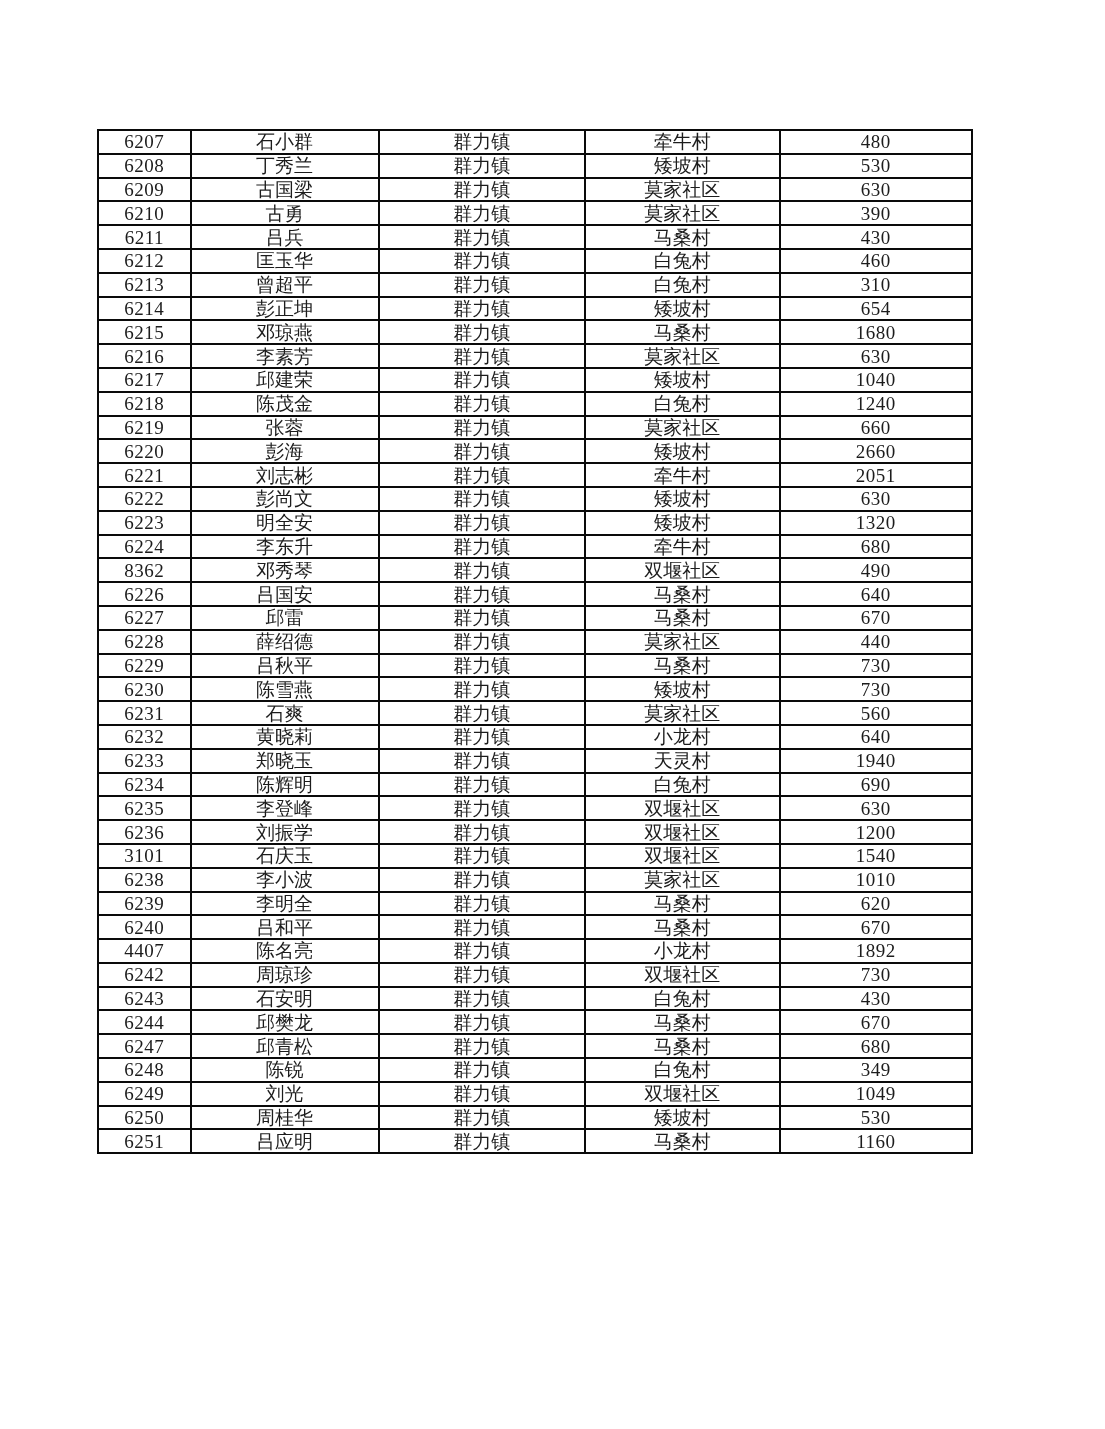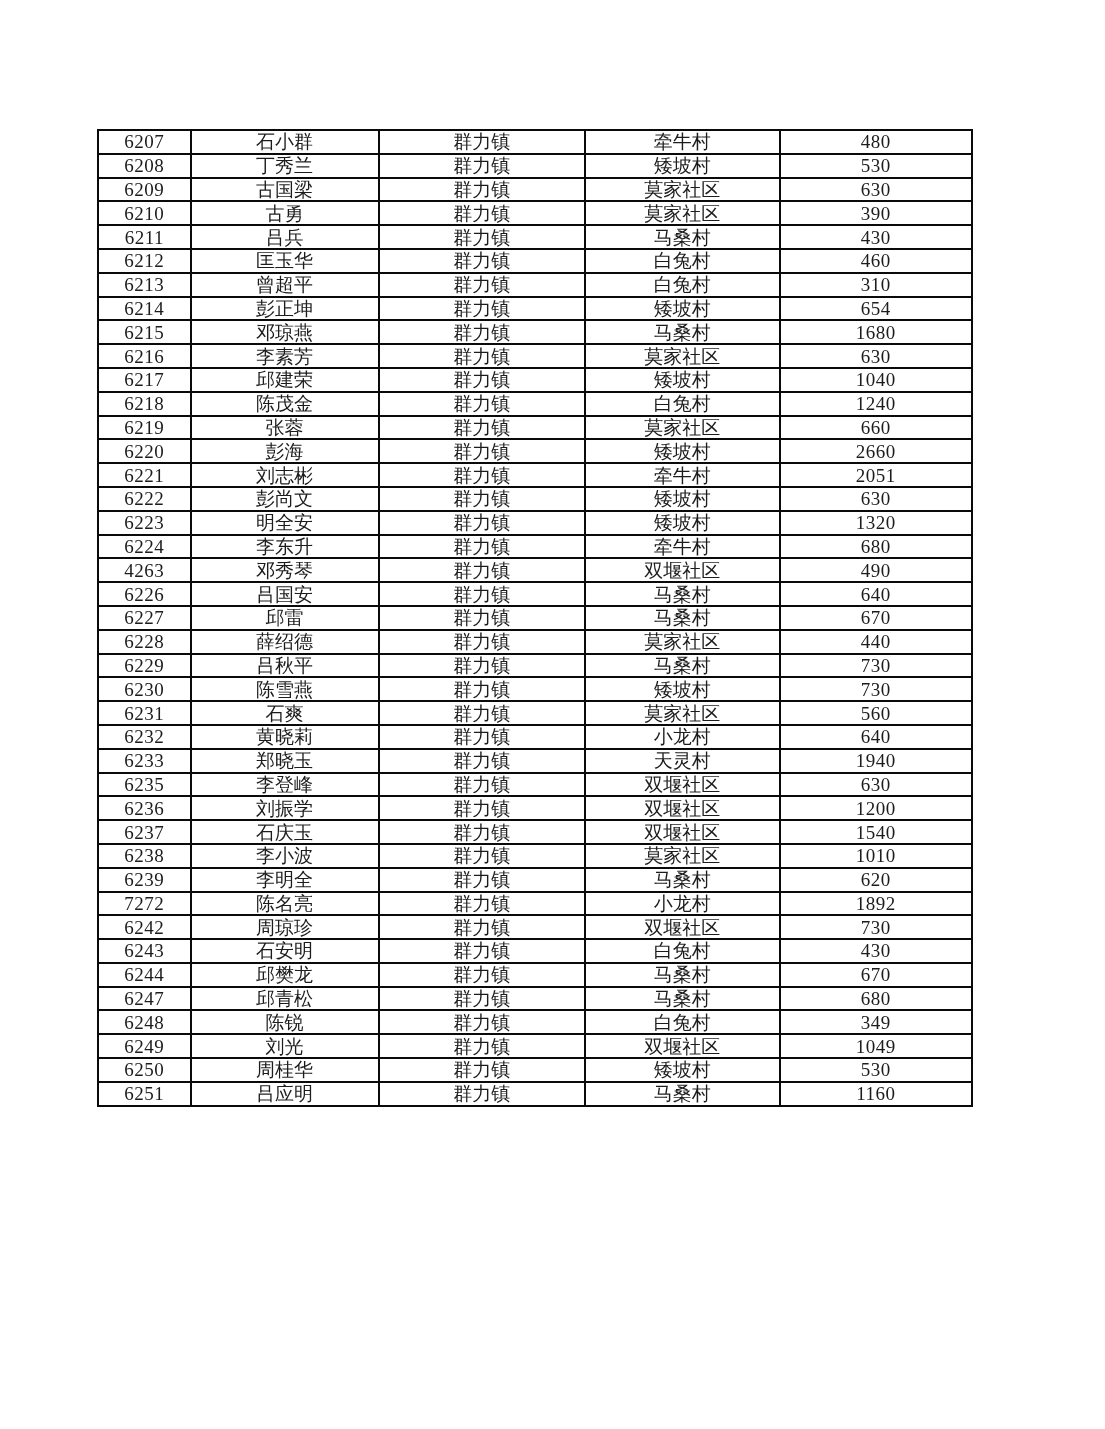--- a/index.html
+++ b/index.html
@@ -179,21 +179,21 @@
     <td class="num">1320</td>
   </tr>
         <tr>
     <td class="num">6224</td>
     <td>李东升</td>
     <td>群力镇</td>
     <td>牵牛村</td>
     <td class="num">680</td>
   </tr>
         <tr>
-    <td class="num">4263</td>
+    <td class="num">8362</td>
     <td>邓秀琴</td>
     <td>群力镇</td>
     <td>双堰社区</td>
     <td class="num">490</td>
   </tr>
         <tr>
     <td class="num">6226</td>
     <td>吕国安</td>
     <td>群力镇</td>
     <td>马桑村</td>
@@ -242,56 +242,70 @@
     <td class="num">640</td>
   </tr>
         <tr>
     <td class="num">6233</td>
     <td>郑晓玉</td>
     <td>群力镇</td>
     <td>天灵村</td>
     <td class="num">1940</td>
   </tr>
         <tr>
+    <td class="num">6234</td>
+    <td>陈辉明</td>
+    <td>群力镇</td>
+    <td>白兔村</td>
+    <td class="num">690</td>
+  </tr>
+        <tr>
     <td class="num">6235</td>
     <td>李登峰</td>
     <td>群力镇</td>
     <td>双堰社区</td>
     <td class="num">630</td>
   </tr>
         <tr>
     <td class="num">6236</td>
     <td>刘振学</td>
     <td>群力镇</td>
     <td>双堰社区</td>
     <td class="num">1200</td>
   </tr>
         <tr>
-    <td class="num">6237</td>
+    <td class="num">3101</td>
     <td>石庆玉</td>
     <td>群力镇</td>
     <td>双堰社区</td>
     <td class="num">1540</td>
   </tr>
         <tr>
     <td class="num">6238</td>
     <td>李小波</td>
     <td>群力镇</td>
     <td>莫家社区</td>
     <td class="num">1010</td>
   </tr>
         <tr>
     <td class="num">6239</td>
     <td>李明全</td>
     <td>群力镇</td>
     <td>马桑村</td>
     <td class="num">620</td>
   </tr>
         <tr>
-    <td class="num">7272</td>
+    <td class="num">6240</td>
+    <td>吕和平</td>
+    <td>群力镇</td>
+    <td>马桑村</td>
+    <td class="num">670</td>
+  </tr>
+        <tr>
+    <td class="num">4407</td>
     <td>陈名亮</td>
     <td>群力镇</td>
     <td>小龙村</td>
     <td class="num">1892</td>
   </tr>
         <tr>
     <td class="num">6242</td>
     <td>周琼珍</td>
     <td>群力镇</td>
     <td>双堰社区</td>

